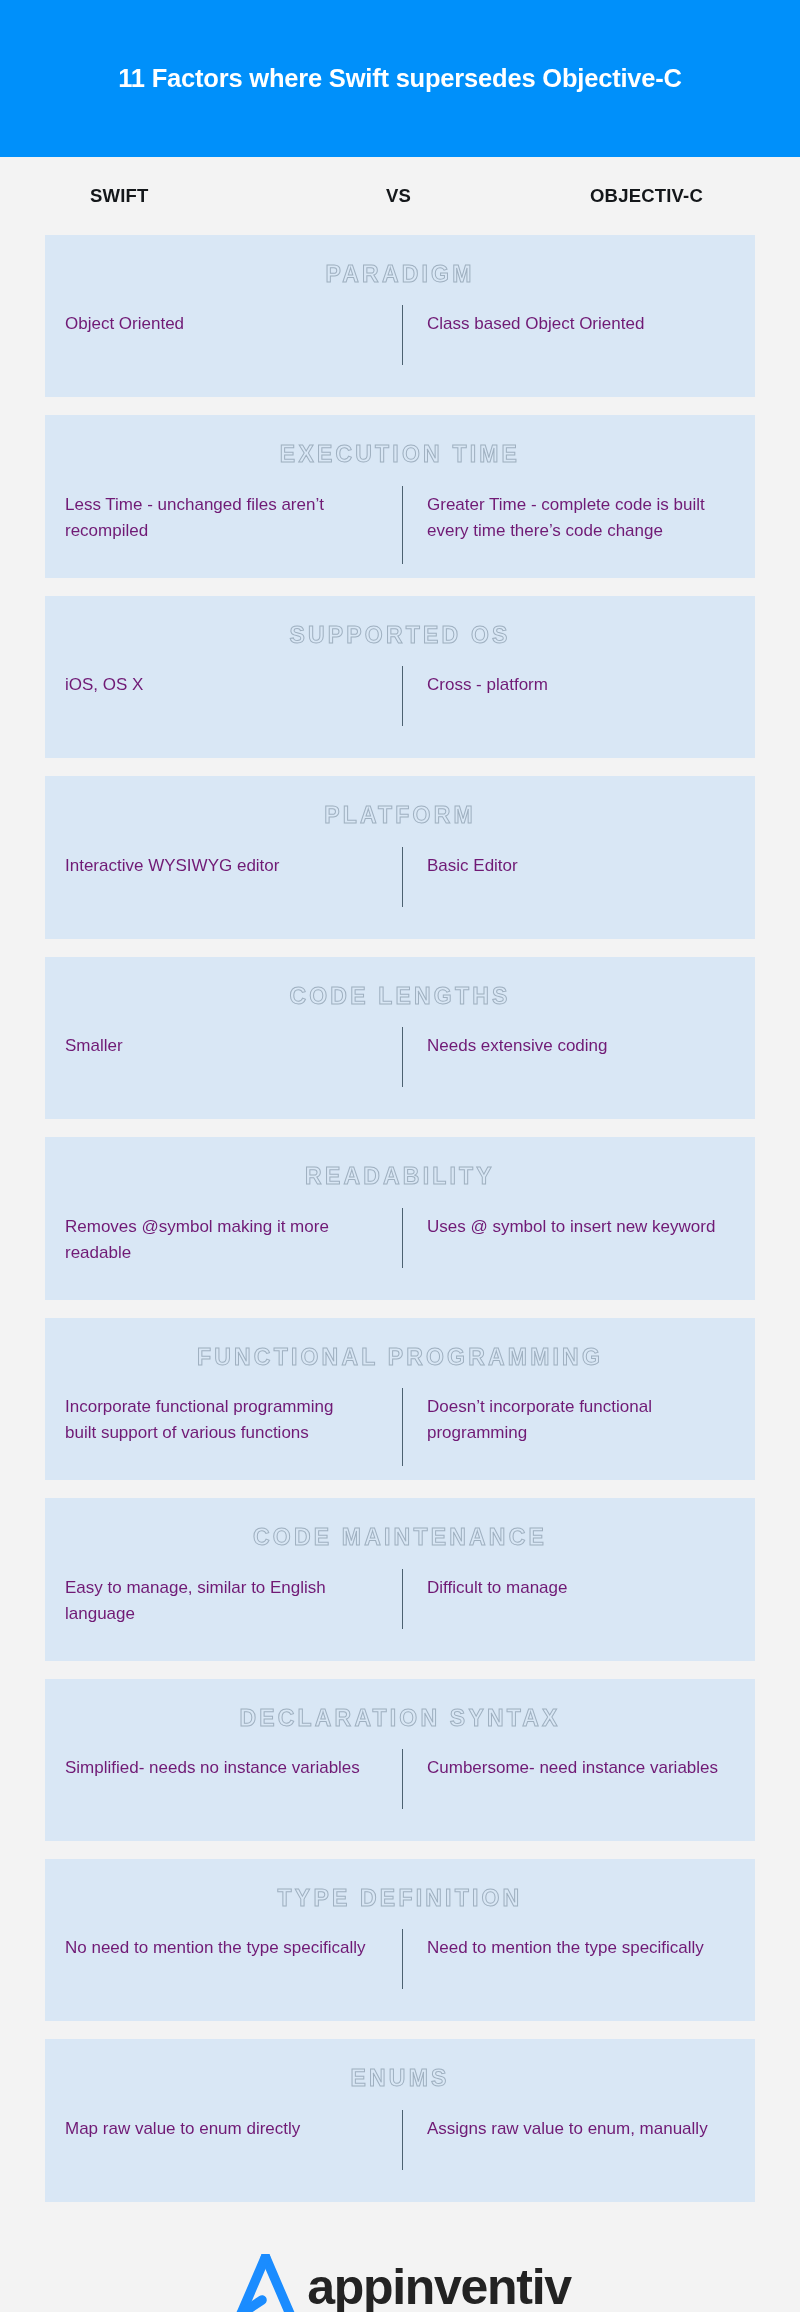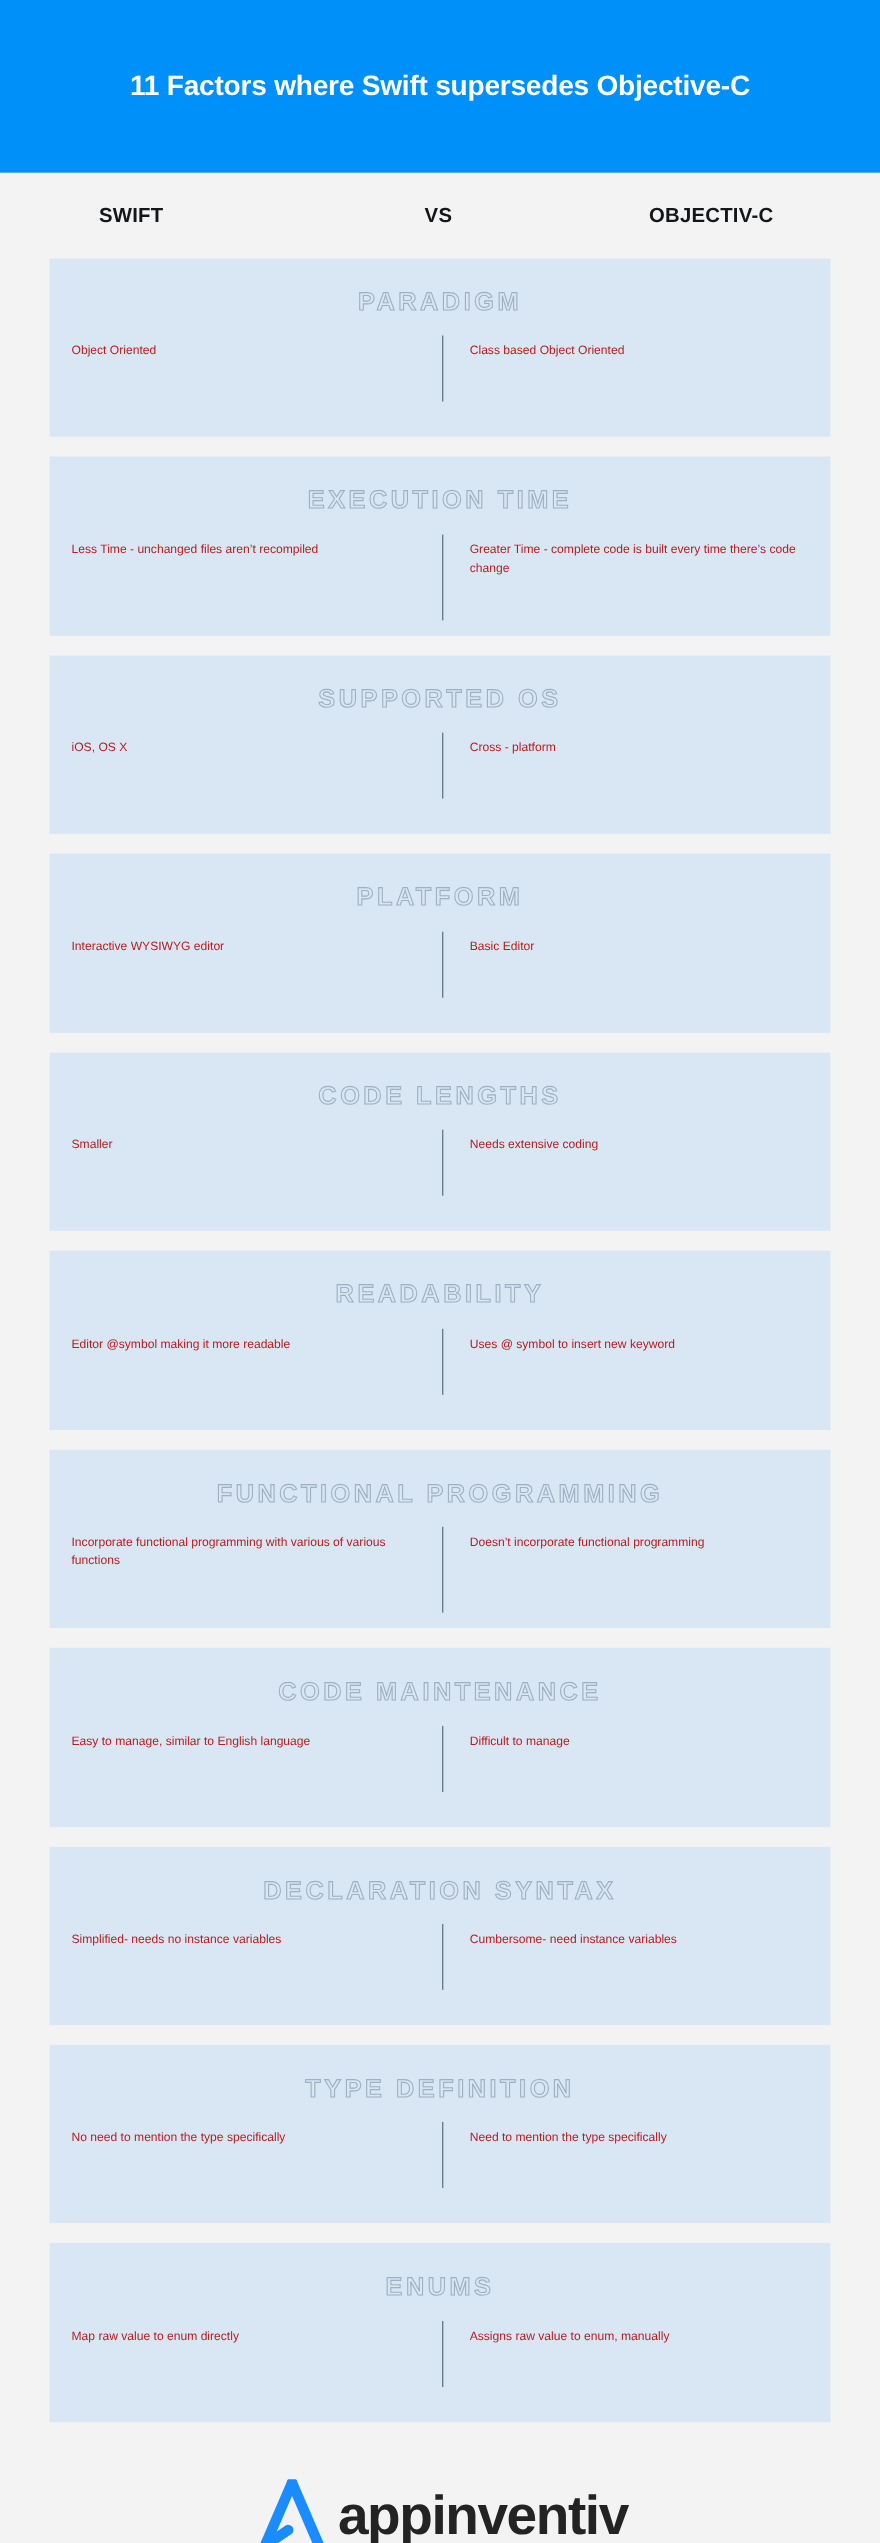--- a/index.html
+++ b/index.html
@@ -87,22 +87,22 @@
 
   .card-body {
     display: flex;
     align-items: flex-start;
     position: relative;
     min-height: 76px;
     padding: 14px 0 4px 0;
   }
 
   .cell {
-    font-size: 11px;
-    color: #b91c1c;
+    font-size: 17px;
+    color: #701a75;
     line-height: 1.55;
   }
   .cell.left {
     width: 338px;
     padding-left: 20px;
     padding-right: 14px;
   }
   .cell.right {
     flex: 1;
     padding-left: 44px;
@@ -195,29 +195,29 @@
         <div class="card-title">CODE LENGTHS</div>
         <div class="card-body">
           <div class="cell left">Smaller</div>
           <div class="divider"></div>
           <div class="cell right">Needs extensive coding</div>
         </div>
       </div>
       <div class="card">
         <div class="card-title">READABILITY</div>
         <div class="card-body">
-          <div class="cell left">Editor @symbol making it more readable</div>
+          <div class="cell left">Removes @symbol making it more readable</div>
           <div class="divider"></div>
           <div class="cell right">Uses @ symbol to insert new keyword</div>
         </div>
       </div>
       <div class="card">
         <div class="card-title">FUNCTIONAL PROGRAMMING</div>
         <div class="card-body tall">
-          <div class="cell left">Incorporate functional programming with various of various functions</div>
+          <div class="cell left">Incorporate functional programming built support of various functions</div>
           <div class="divider"></div>
           <div class="cell right">Doesn’t incorporate functional programming</div>
         </div>
       </div>
       <div class="card">
         <div class="card-title">CODE MAINTENANCE</div>
         <div class="card-body">
           <div class="cell left">Easy to manage, similar to English language</div>
           <div class="divider"></div>
           <div class="cell right">Difficult to manage</div>

